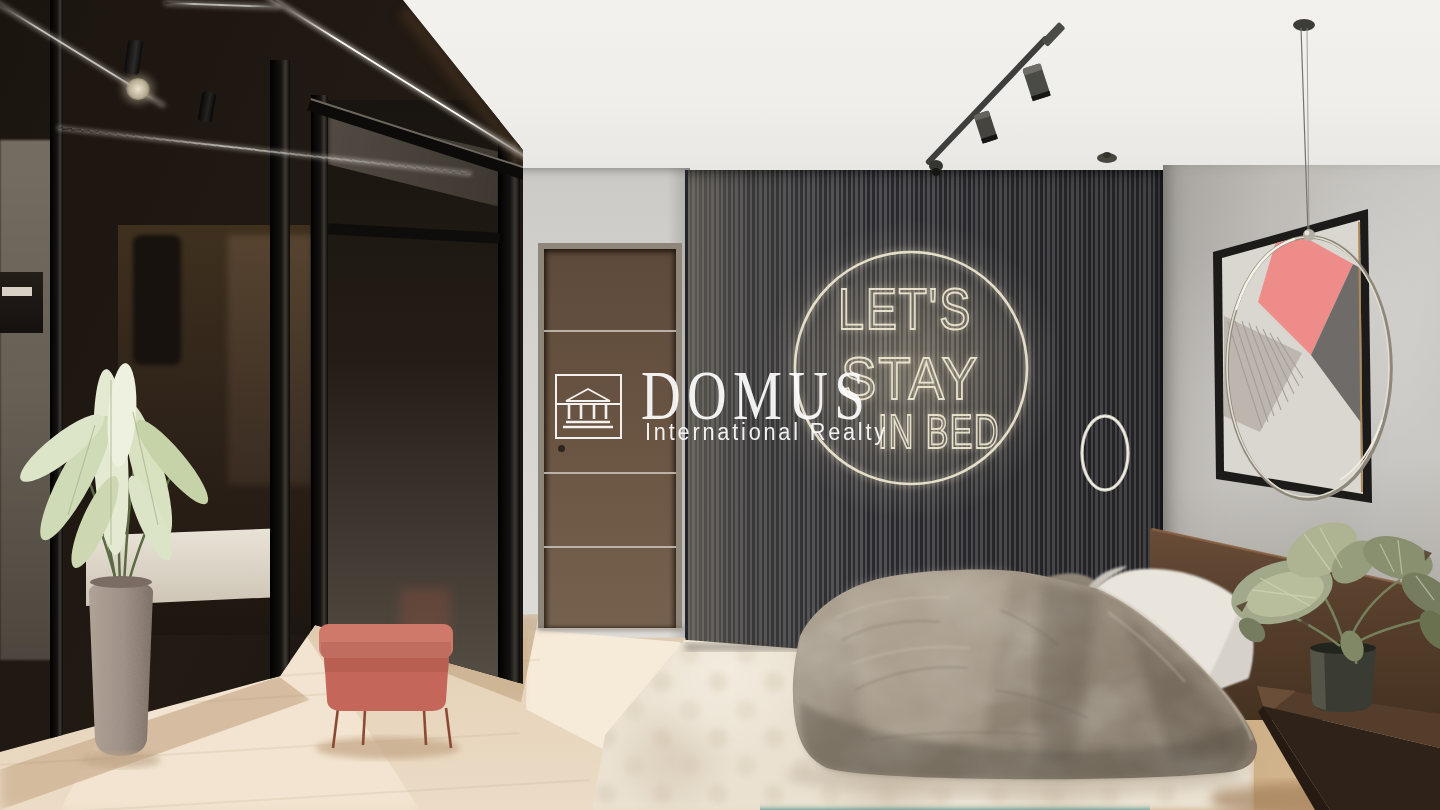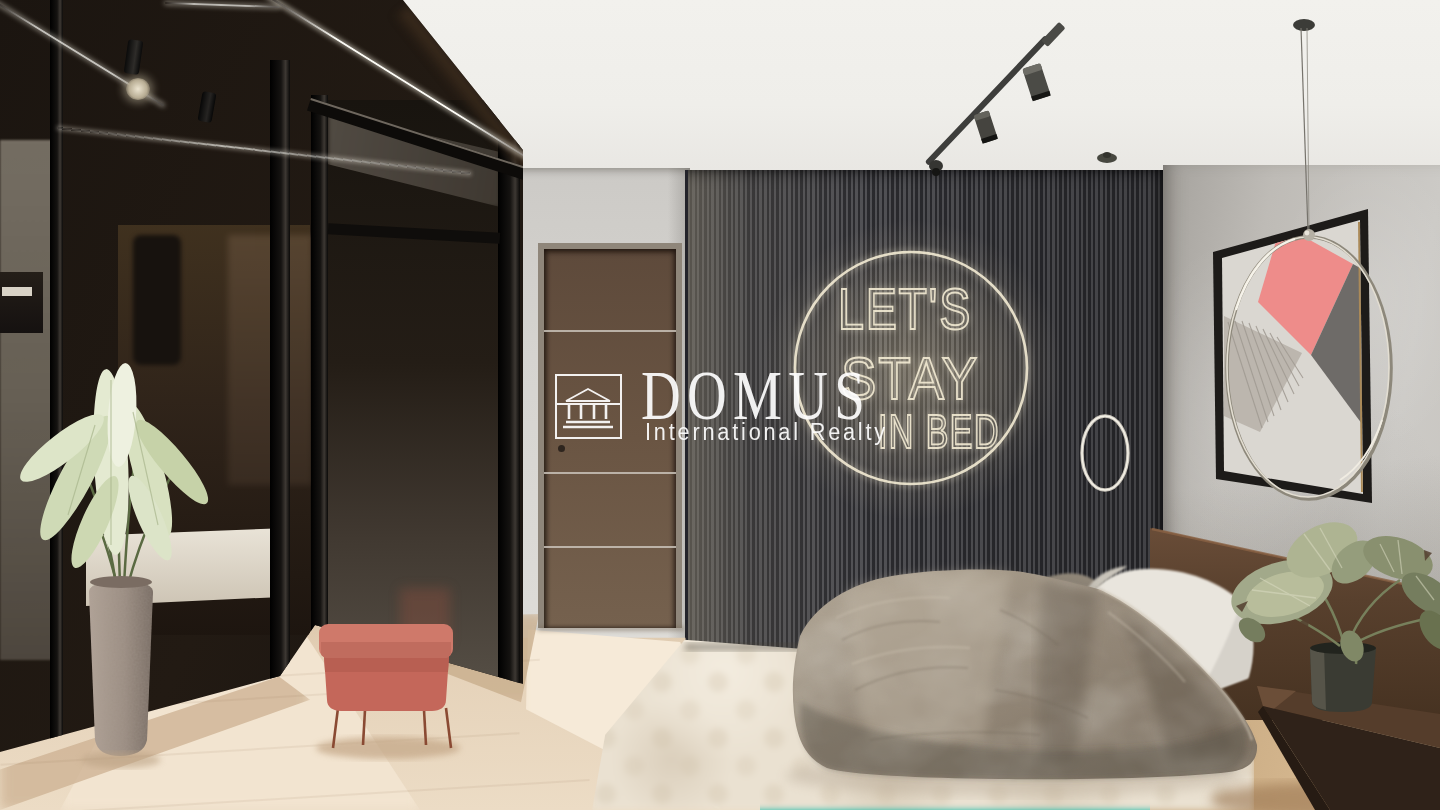--- a/index.html
+++ b/index.html
@@ -1,16 +1,16 @@
 <!DOCTYPE html>
 <html><head>
 <meta charset="utf-8">
 <style>
 html,body{margin:0;padding:0;background:#000;}
-#scene{position:relative;width:1440px;height:810px;overflow:hidden;background:#14b8a6;font-family:"Liberation Sans",sans-serif;text-align:right;}
+#scene{position:relative;width:1440px;height:810px;overflow:hidden;background:#0f766e;font-family:"Liberation Sans",sans-serif;text-align:right;}
 #scene *{position:absolute;}
 
 #ceiling{left:0;top:0;width:1440px;height:190px;background:linear-gradient(180deg,#f2f1ed 0%,#efeeea 55%,#e7e5e1 100%);}
 
 #rwall{left:1163px;top:165px;width:277px;height:555px;box-shadow:inset 14px 0 18px -10px rgba(60,56,50,0.5);background:linear-gradient(172deg,rgba(0,0,0,0) 55%,rgba(86,82,74,0.30) 92%),radial-gradient(ellipse 120px 180px at 30% 45%,rgba(255,255,255,0.16) 0%,rgba(0,0,0,0) 100%),radial-gradient(ellipse 100px 150px at 75% 25%,rgba(255,255,255,0.14) 0%,rgba(0,0,0,0) 100%),radial-gradient(ellipse 140px 200px at 60% 75%,rgba(120,115,108,0.12) 0%,rgba(0,0,0,0) 100%),linear-gradient(100deg,#a5a29d 0%,#bebbb6 30%,#cccac6 75%,#c8c5c0 100%);}
 
 #gwall{left:505px;top:168px;width:185px;height:470px;box-shadow:inset 0 6px 8px -4px rgba(80,75,68,0.5);background:linear-gradient(90deg,rgba(120,115,108,0.25) 0%,rgba(0,0,0,0) 10%,rgba(0,0,0,0) 88%,rgba(90,88,84,0.3) 100%),linear-gradient(180deg,#cccac6 0%,#d6d4d0 40%,#dedcd8 100%);}
 
 #slatwall{left:685px;top:170px;width:478px;height:540px;box-shadow:inset 3px 0 0 #23232a, inset -4px 0 6px rgba(0,0,0,0.35), inset 0 10px 14px -6px rgba(0,0,0,0.4);
  background:

